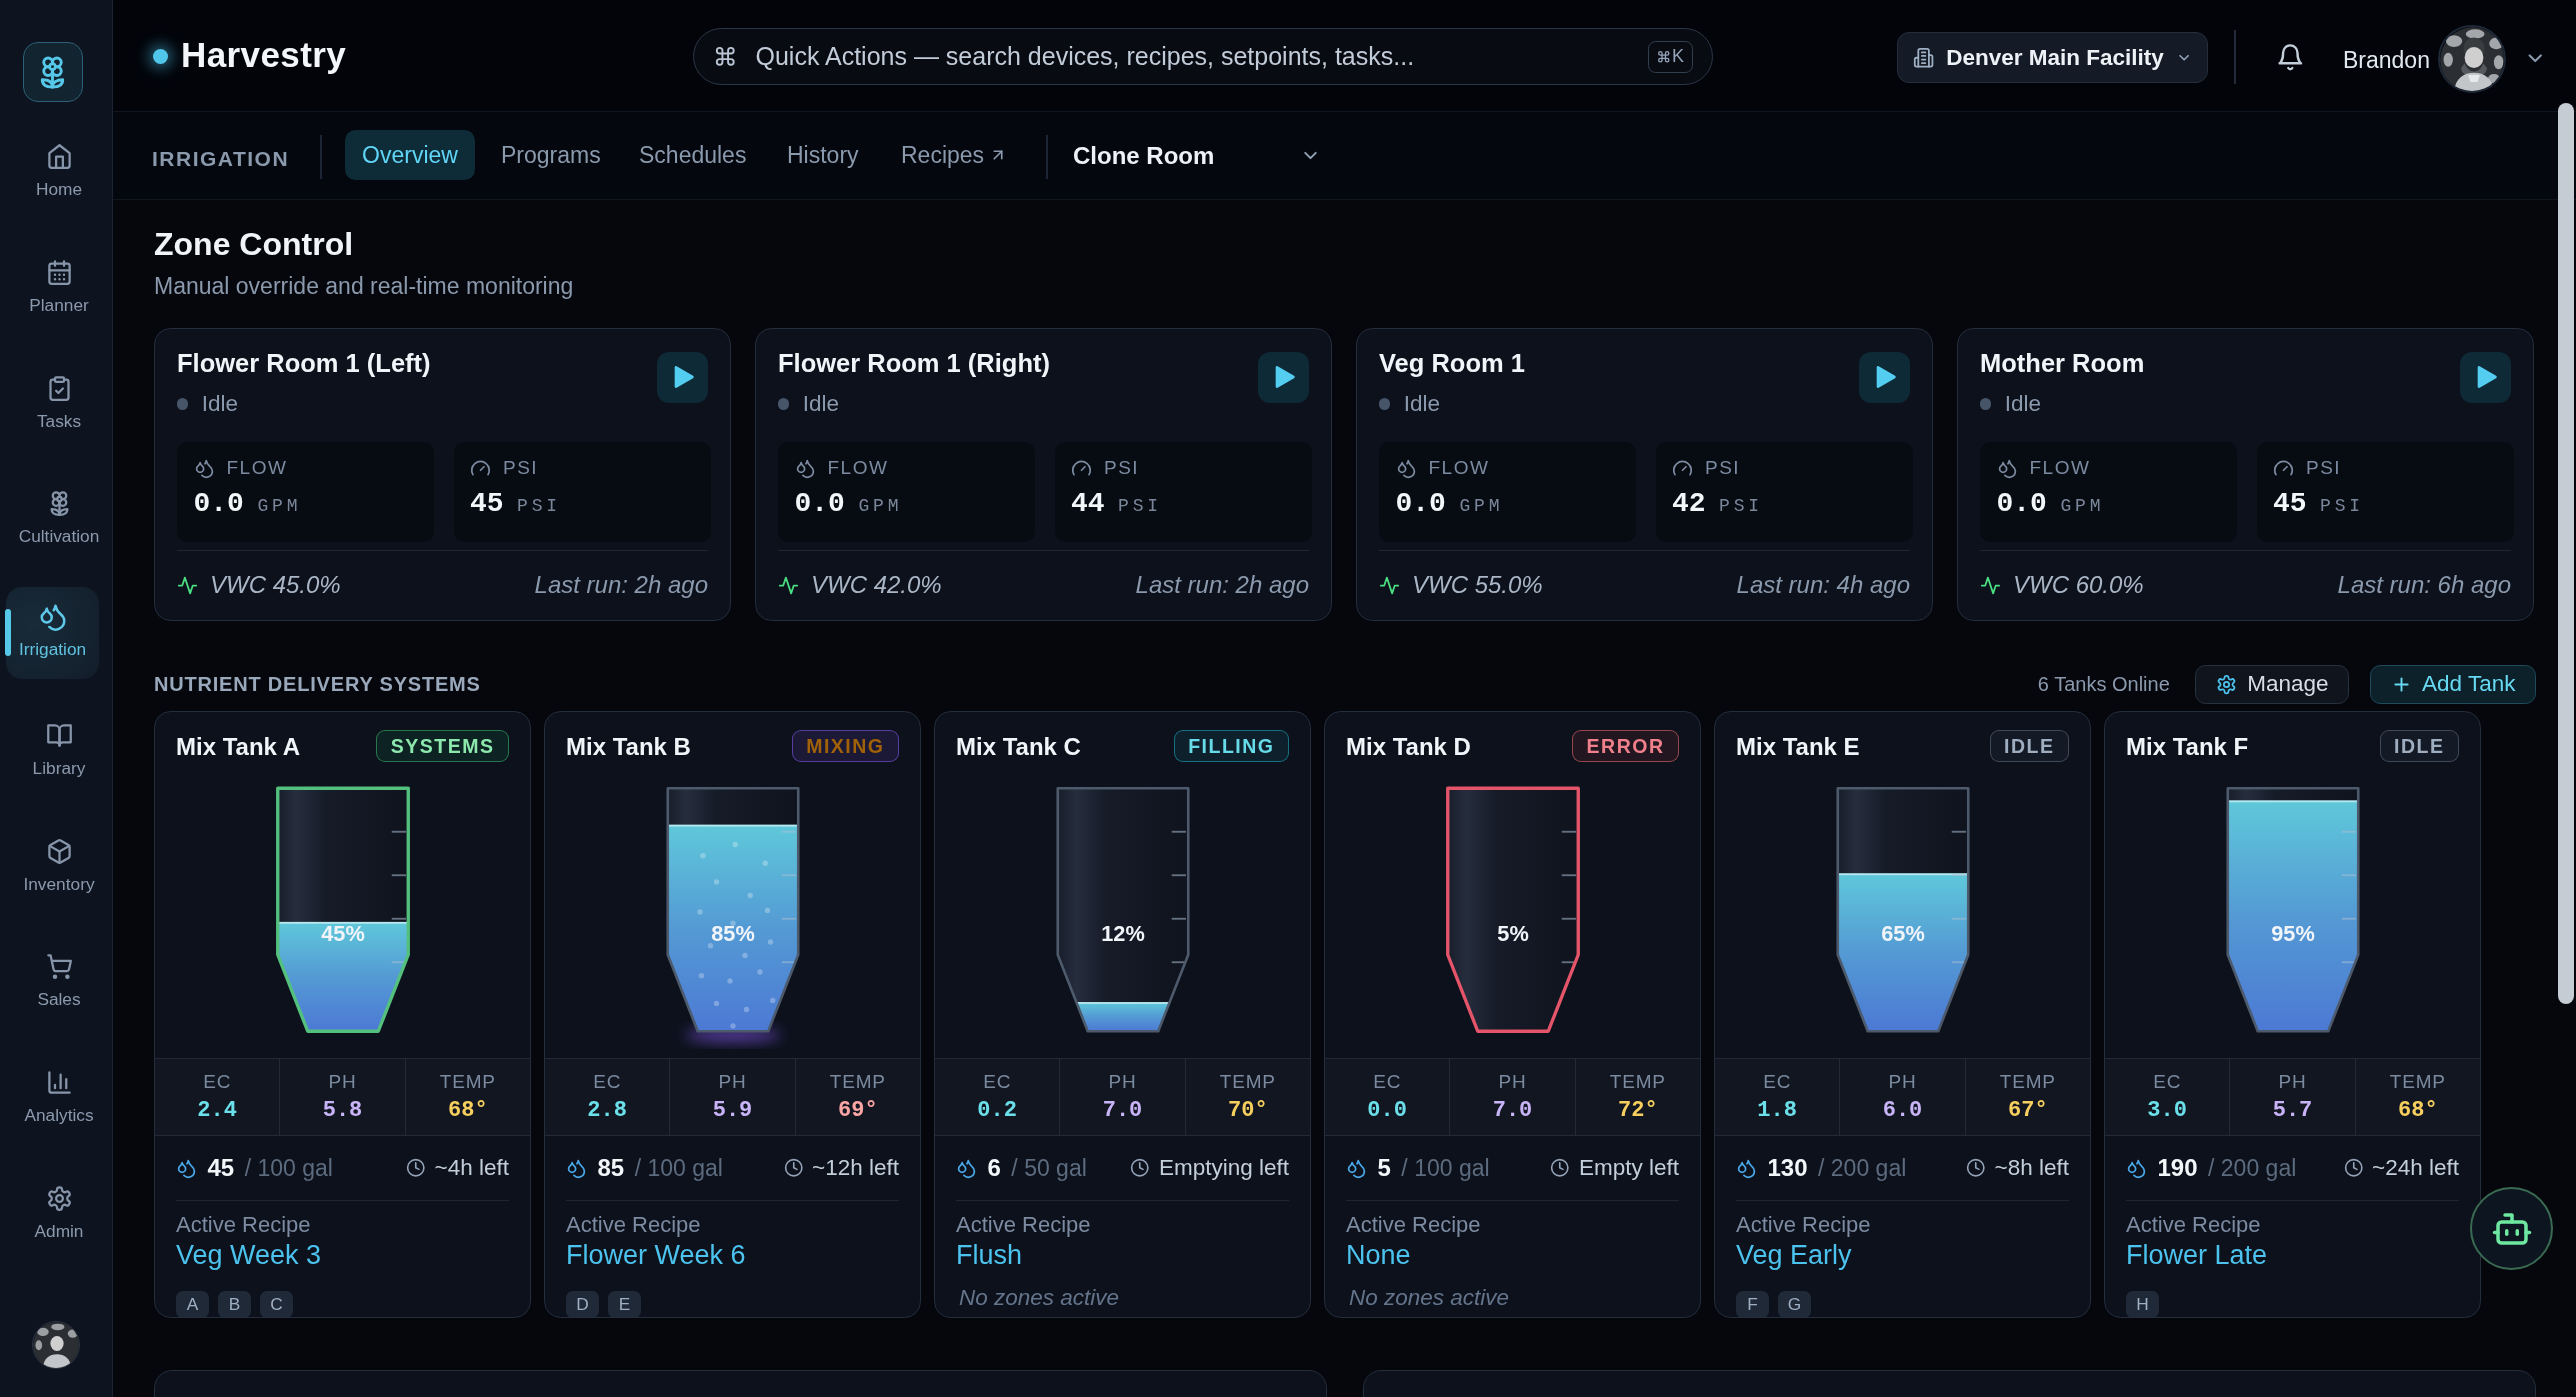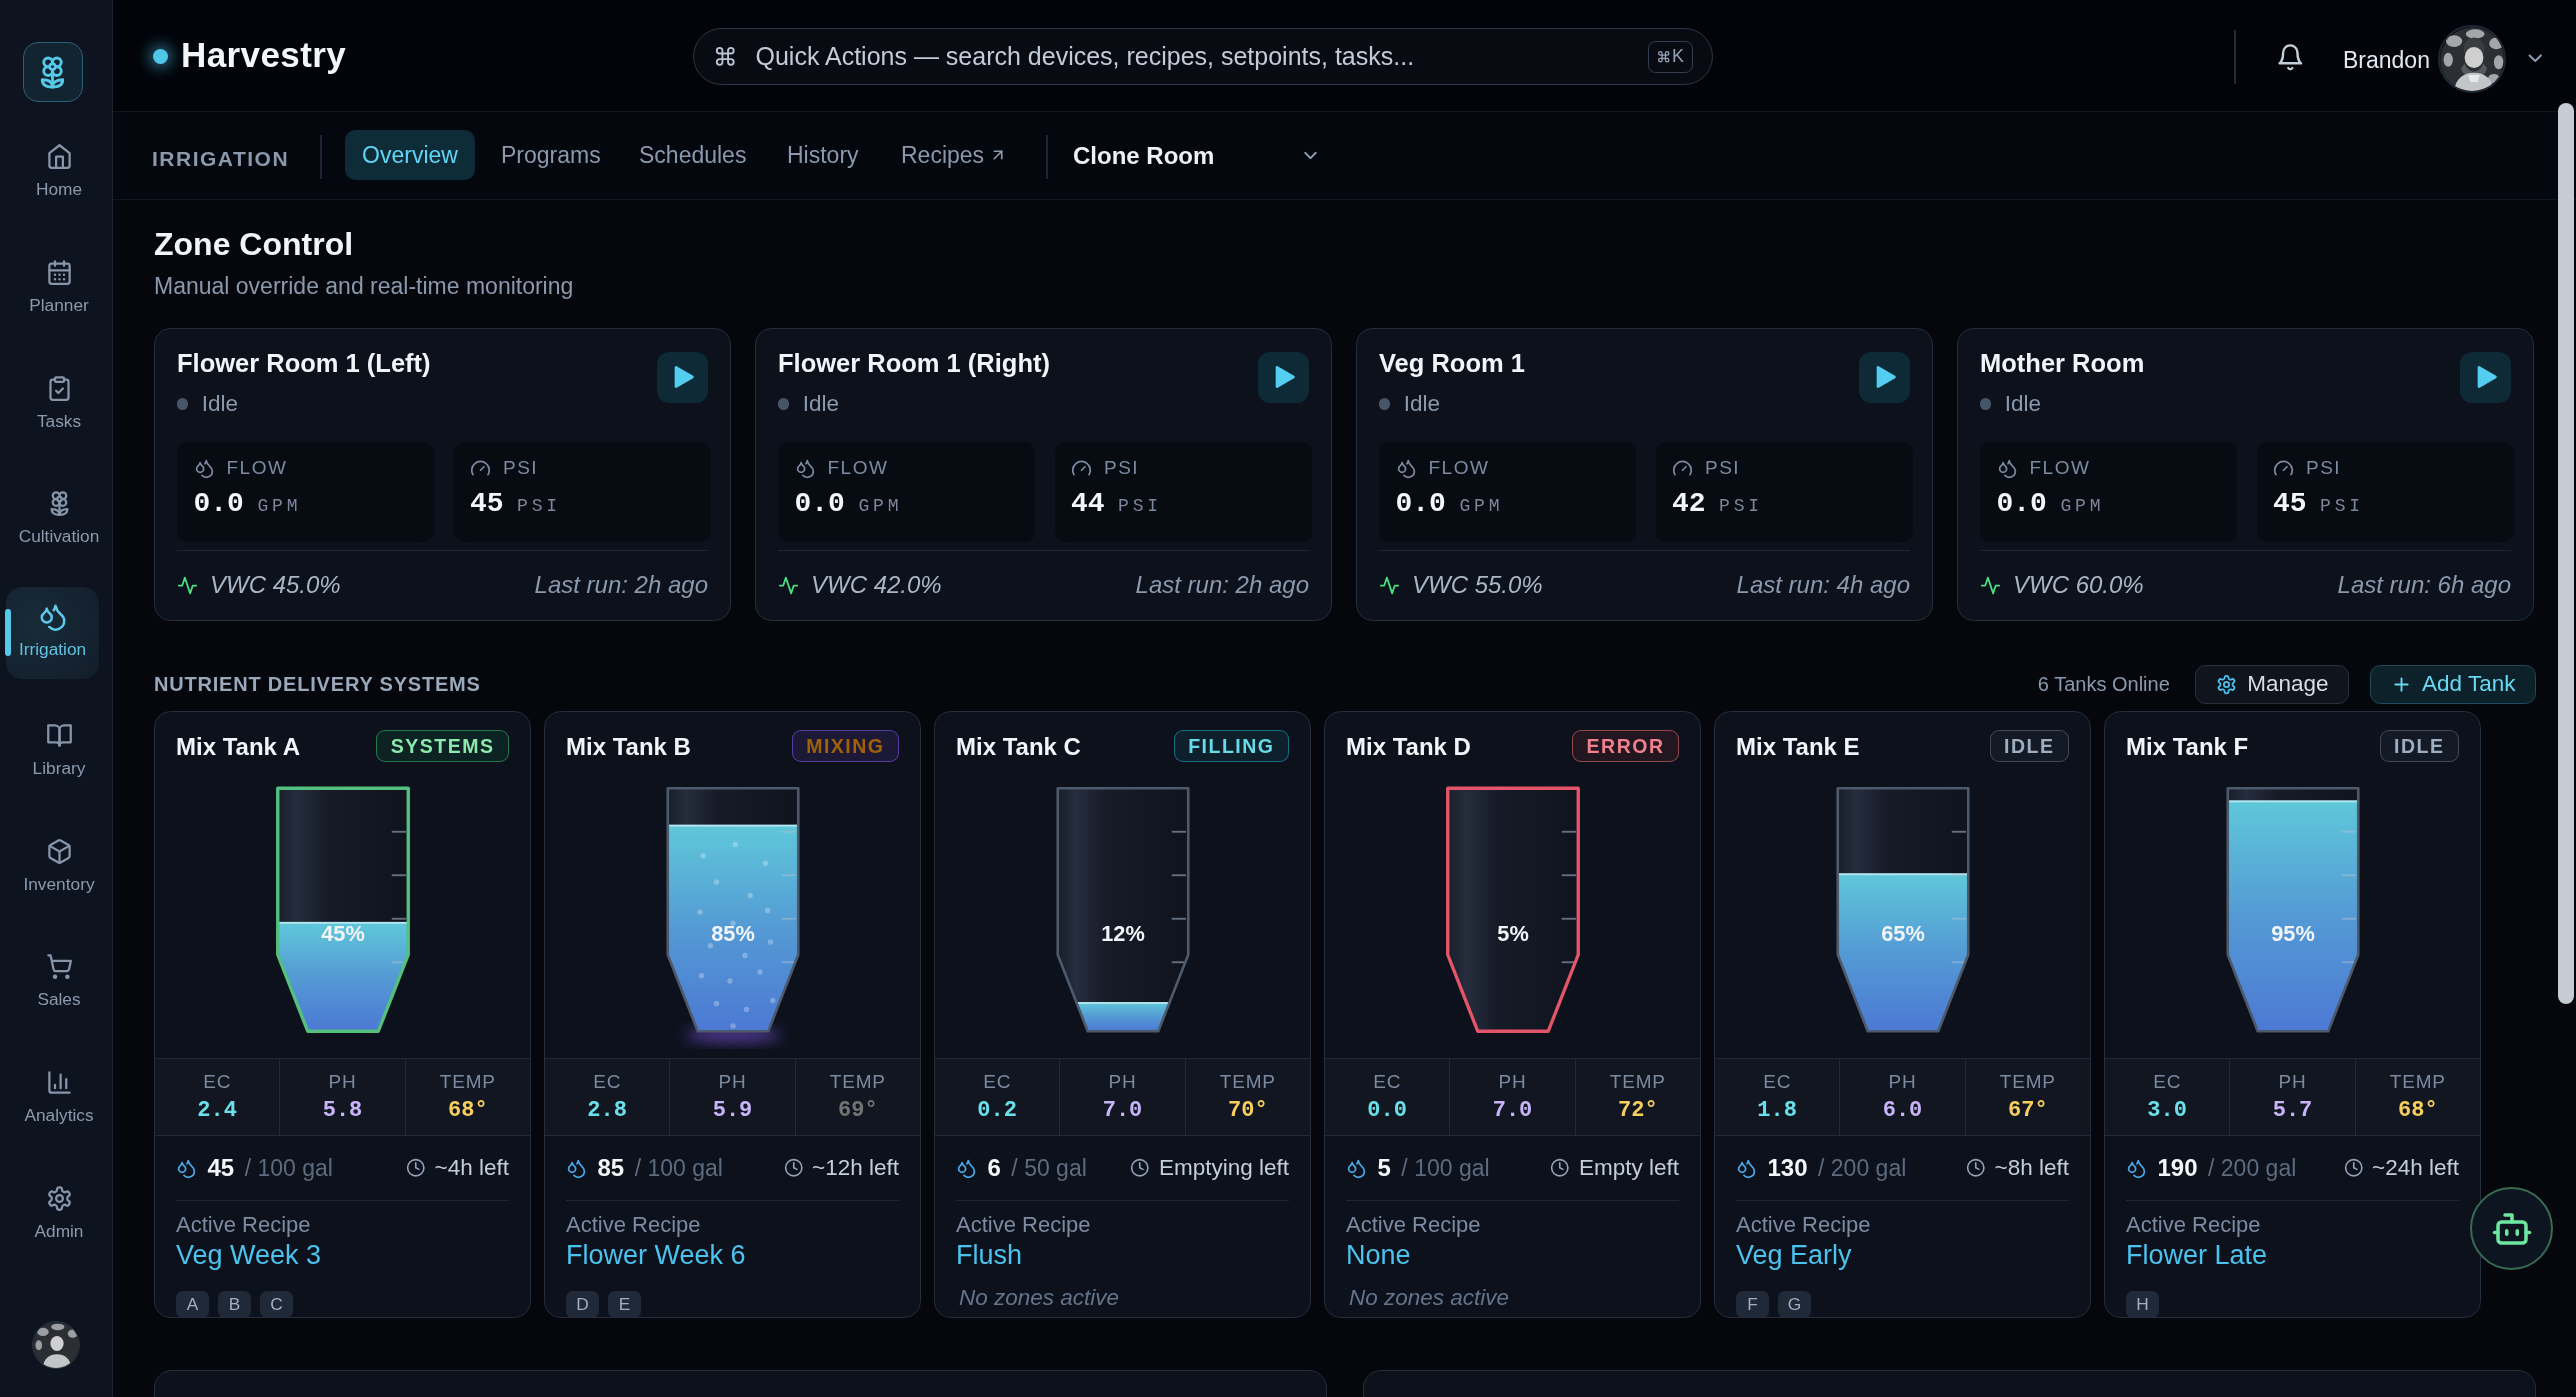--- a/index.html
+++ b/index.html
@@ -257,20 +257,35 @@
     <svg width="22.5" height="22.5" viewBox="0 0 24 24" fill="none" stroke="#b9c4d4" stroke-width="2" stroke-linecap="round" stroke-linejoin="round">
           <path d="M15 6v12a3 3 0 1 0 3-3H6a3 3 0 1 0 3 3V6a3 3 0 1 0-3 3h12a3 3 0 1 0-3-3"></path>
         </svg>
     <span class="searchtxt">Quick Actions — search devices, recipes, setpoints, tasks...</span>
     <span class="kbd">
           <svg width="13.5" height="13.5" viewBox="0 0 24 24" fill="none" stroke="#94a3b8" stroke-width="2.4" stroke-linecap="round" stroke-linejoin="round">
             <path d="M15 6v12a3 3 0 1 0 3-3H6a3 3 0 1 0 3 3V6a3 3 0 1 0-3 3h12a3 3 0 1 0-3-3"></path>
           </svg>
           <span>K</span>
         </span>
+  </div>
+  <div class="facility">
+    <svg width="25.5" height="25.5" viewBox="0 0 24 24" fill="none" stroke="#9fb0c4" stroke-width="2" stroke-linecap="round" stroke-linejoin="round">
+          <path d="M6 22V4a2 2 0 0 1 2-2h8a2 2 0 0 1 2 2v18Z"></path>
+          <path d="M6 12H4a2 2 0 0 0-2 2v6a2 2 0 0 0 2 2h2"></path>
+          <path d="M18 9h2a2 2 0 0 1 2 2v9a2 2 0 0 1-2 2h-2"></path>
+          <path d="M10 6h4"></path>
+          <path d="M10 10h4"></path>
+          <path d="M10 14h4"></path>
+          <path d="M10 18h4"></path>
+        </svg>
+    <span>Denver Main Facility</span>
+    <svg width="19.5" height="19.5" viewBox="0 0 24 24" fill="none" stroke="#94a3b8" stroke-width="2.4" stroke-linecap="round" stroke-linejoin="round">
+          <path d="m6 9 6 6 6-6"></path>
+        </svg>
   </div>
   <div class="topdiv"></div>
   <div class="bellwrap"><svg width="28.6" height="28.6" viewBox="0 0 24 24" fill="none" stroke="#c3cedb" stroke-width="2" stroke-linecap="round" stroke-linejoin="round">
           <path d="M6 8a6 6 0 0 1 12 0c0 7 3 9 3 9H3s3-2 3-9"></path>
           <path d="M10.3 21a1.94 1.94 0 0 0 3.4 0"></path>
         </svg></div>
   <div class="uname">Brandon</div>
   <div class="uavatar">
         <svg width="68" height="68" viewBox="0 0 58 58">
     <circle cx="29" cy="29" r="29" fill="#2b2e32"></circle>
@@ -638,21 +653,21 @@
     <div class="eccol">
               <div class="eclabel">EC</div>
               <div class="ecval" style="color:#6be0ea">2.8</div>
             </div>
     <div class="eccol bl">
               <div class="eclabel">PH</div>
               <div class="ecval" style="color:#c9b4f8">5.9</div>
             </div>
     <div class="eccol bl">
               <div class="eclabel">TEMP</div>
-              <div class="ecval" style="color:#737373">69°</div>
+              <div class="ecval" style="color:#fca5a5">69°</div>
             </div>
   </div>
   <div class="usage">
     <div class="uleft">
               <svg width="21" height="21" viewBox="0 0 24 24" fill="none" stroke="#4aa8e8" stroke-width="2" stroke-linecap="round" stroke-linejoin="round">
                 <path d="M7 16.3c2.2 0 4-1.83 4-4.05 0-1.16-.57-2.26-1.71-3.19S7.29 6.75 7 5.3c-.29 1.45-1.14 2.84-2.29 3.76S3 11.1 3 12.25c0 2.22 1.8 4.05 4 4.05z"></path>
                 <path d="M12.56 6.6A10.97 10.97 0 0 0 14 3.02c.5 2.5 2 4.9 4 6.5s3 3.5 3 5.5a6.98 6.98 0 0 1-11.91 4.97"></path>
               </svg>
               <b>85</b>
               <span class="umut">/ 100 gal</span>

